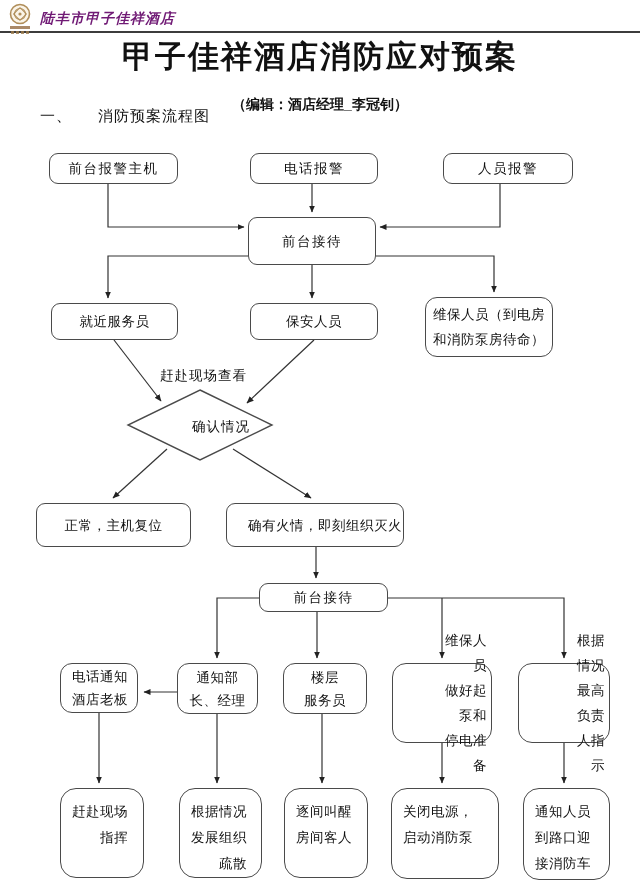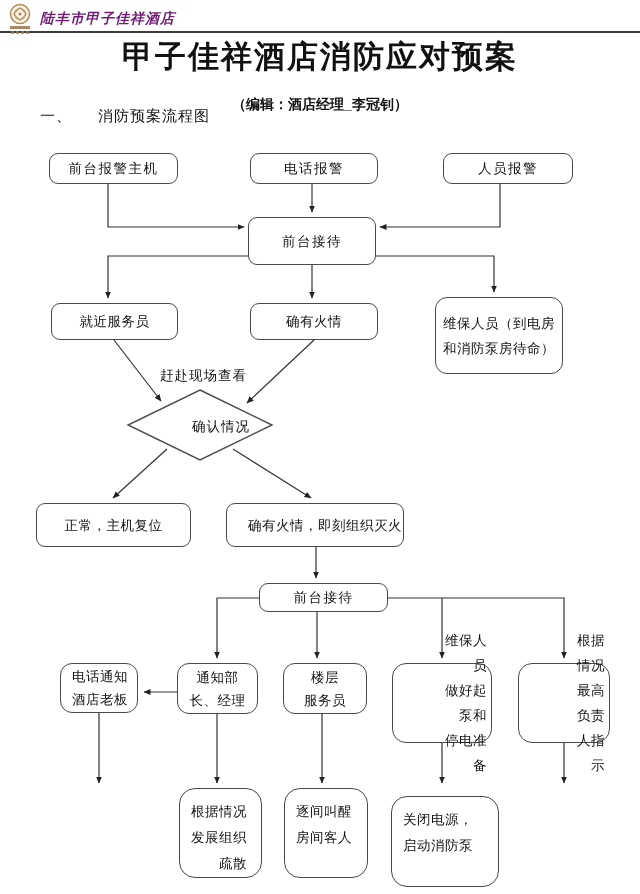--- a/index.html
+++ b/index.html
@@ -100,23 +100,23 @@
     </div>
 
   <div class="box bold" style="left:248px;top:217px;width:128px;height:48px;">
       <span class="lbl">前台接待</span>
     </div>
 
   <div class="box" style="left:51px;top:303px;width:127px;height:37px;">
       <span class="lbl">就近服务员</span>
     </div>
   <div class="box" style="left:250px;top:303px;width:128px;height:37px;">
-      <span class="lbl">确有火情</span>
+      <span class="lbl">保安人员</span>
     </div>
-  <div class="box r12 lh25" style="left:435px;top:297px;width:128px;height:77px;">
+  <div class="box r12 lh25" style="left:425px;top:297px;width:128px;height:60px;">
       <span class="lbl">维保人员（到电房
 和消防泵房待命）</span>
     </div>
 
   <div class="floatlbl" style="left:160px;top:367px;">赶赴现场查看</div>
   <div id="diamond-text">确认情况</div>
 
   <div class="box" style="left:36px;top:503px;width:155px;height:44px;">
       <span class="lbl">正常，主机复位</span>
     </div>
@@ -144,27 +144,36 @@
       <span class="lbl">维保人员
 做好起泵和
 停电准备</span>
     </div>
   <div class="box left r14 lh25" style="left:518px;top:663px;width:92px;height:80px;">
       <span class="lbl">根据情况
 最高负责
 人指示</span>
     </div>
 
+  <div class="box left topalign r16 lh26" style="left:60px;top:788px;width:84px;height:90px;">
+      <span class="lbl">赶赴现场
+指挥</span>
+    </div>
   <div class="box left topalign r16 lh26" style="left:179px;top:788px;width:83px;height:90px;">
       <span class="lbl">根据情况
 发展组织
 疏散</span>
     </div>
   <div class="box left topalign r16 lh26" style="left:284px;top:788px;width:84px;height:90px;">
       <span class="lbl">逐间叫醒
 房间客人</span>
     </div>
-  <div class="box left topalign r16 lh26" style="left:391px;top:788px;width:108px;height:91px;margin-top:8px;">
+  <div class="box left topalign r16 lh26" style="left:391px;top:788px;width:108px;height:91px;">
       <span class="lbl">关闭电源，
 启动消防泵</span>
+    </div>
+  <div class="box left topalign r16 lh26" style="left:523px;top:788px;width:87px;height:92px;">
+      <span class="lbl">通知人员
+到路口迎
+接消防车</span>
     </div>
 
 </div>
 
 </body></html>

